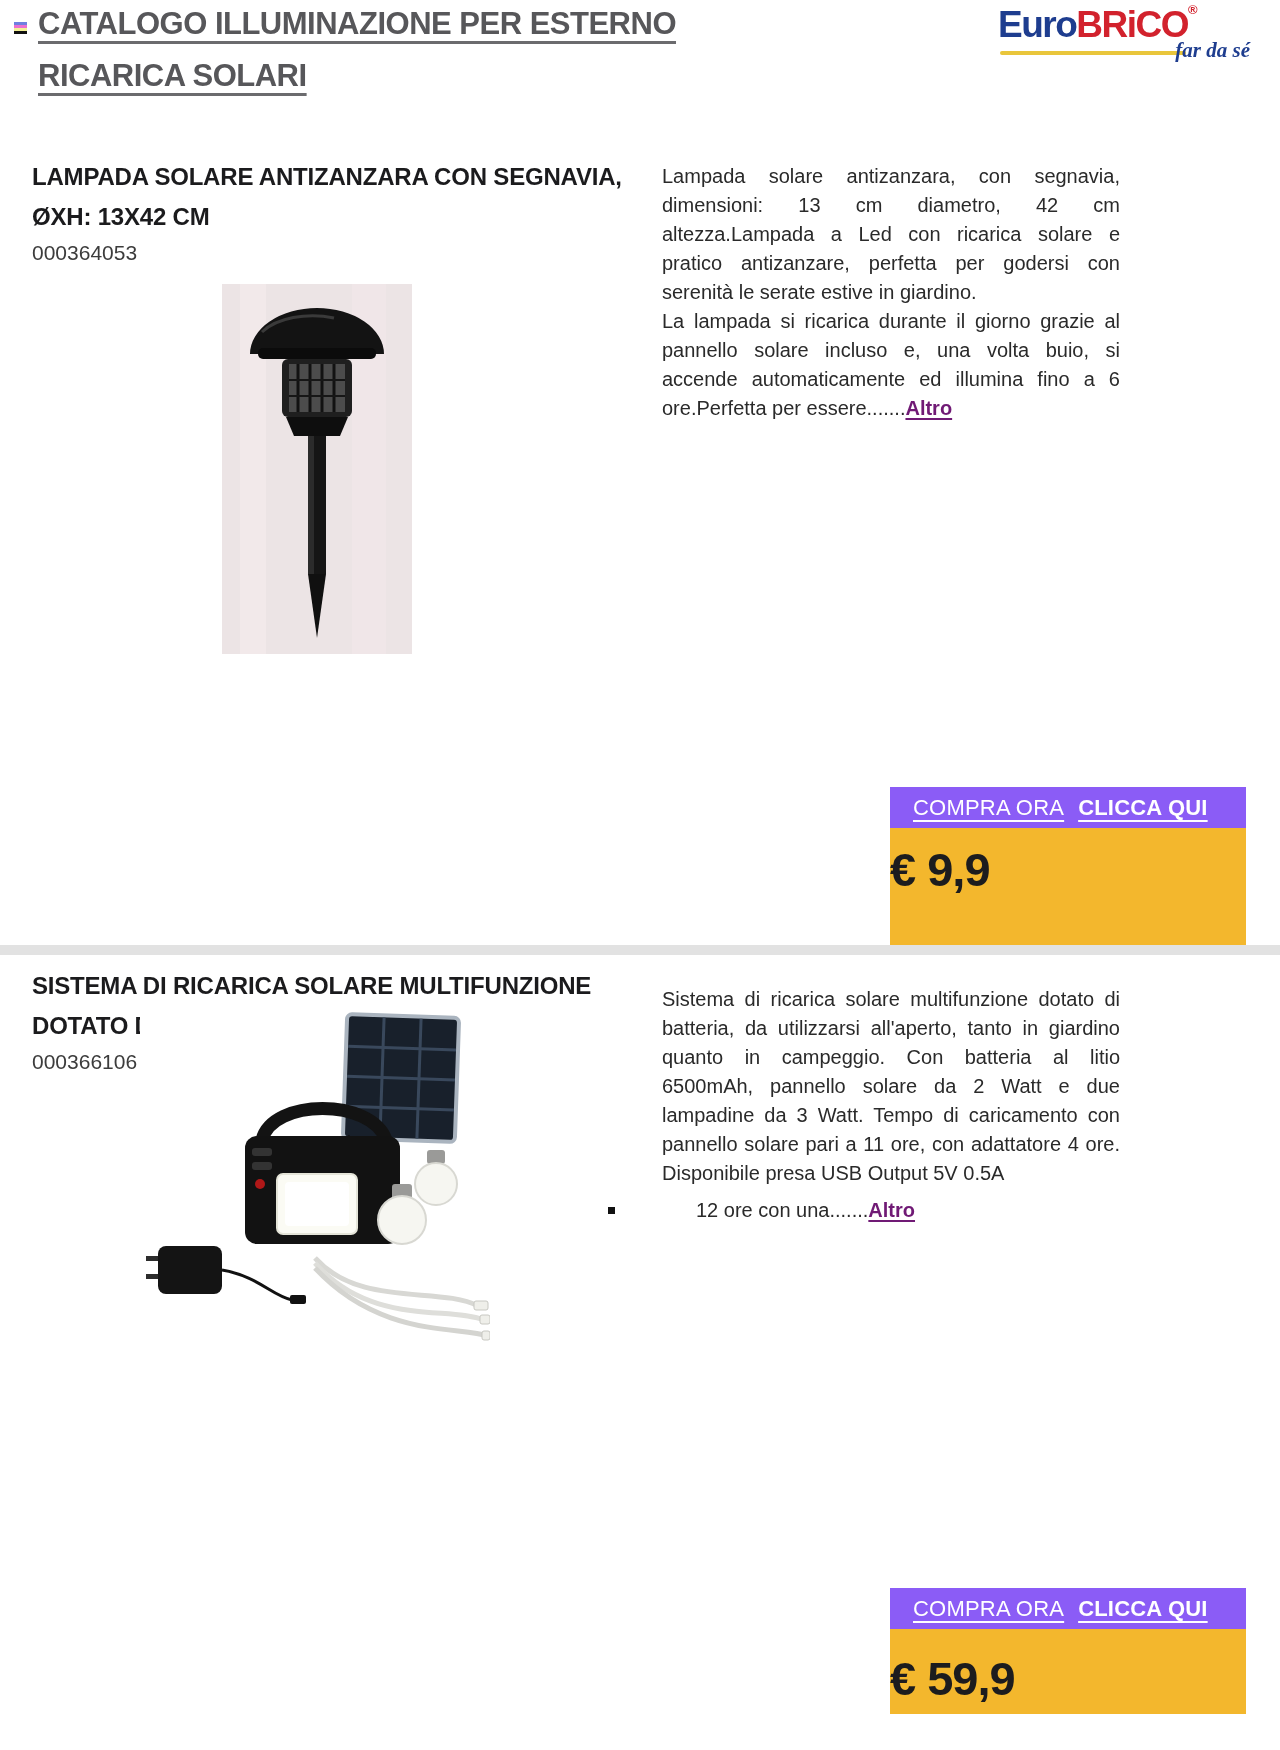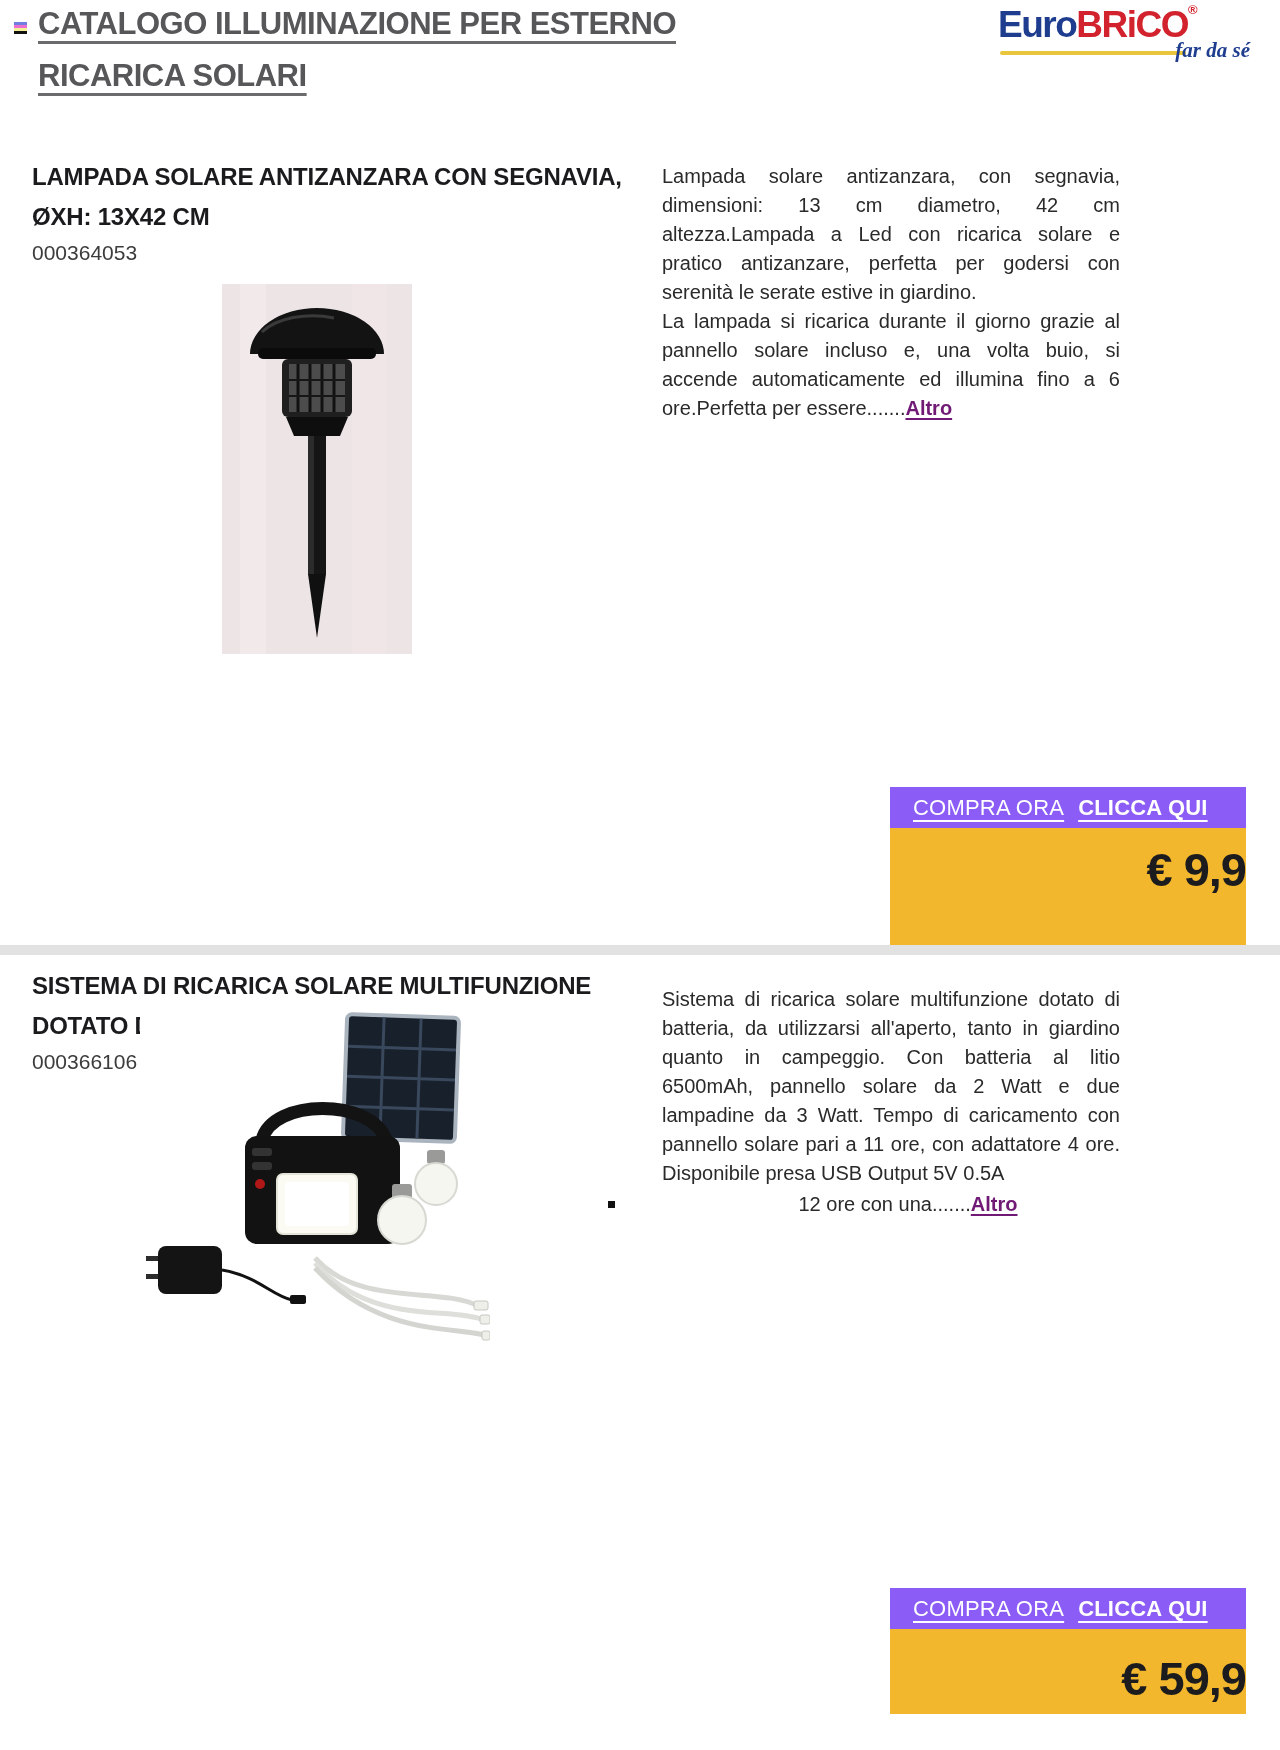--- a/index.html
+++ b/index.html
@@ -43,21 +43,21 @@
   .pcode { position:absolute; left:32px; color:#3c3c3c; font-size:21px; }
 
   
   .desc {
     position:absolute; left:662px; width:458px; color:#2a2a2a;
     font-size:20px; line-height:29px; text-align:justify;
   }
   .desc p { margin:0; }
   .altro-link { color:#701a75; font-weight:bold; text-decoration:underline; text-underline-offset:3px; cursor:pointer; }
   .autonomia { font-weight:bold; color:#111; text-align:left; }
-  .bullet-row { position:relative; margin-left:-62px; padding-left:62px; text-align:center; margin-top:2px; }
+  .bullet-row { position:relative; margin-left:-62px; padding-left:62px; text-align:left; margin-top:8px; }
   .bullet-sq { position:absolute; left:8px; top:11px; width:7px; height:7px; background:#111; }
   .bullet-indent { padding-left:34px; display:inline-block; }
 
   
   .photo { position:absolute; }
   .photo1 { left:222px; top:284px; width:190px; height:370px; }
   .photo2 { left:140px; top:1008px; width:350px; height:338px; }
   .photo svg { display:block; width:100%; height:100%; }
 
   
@@ -68,27 +68,27 @@
   }
   .buybar .buy {
     font-weight:normal; text-decoration:underline; text-underline-offset:5px;
     text-decoration-thickness:2px; margin-right:14px;
   }
   .buybar .click {
     font-weight:bold; text-decoration:underline; text-underline-offset:5px;
     text-decoration-thickness:2px;
   }
   .pricebox {
-    background:#f3b72d; display:flex; align-items:flex-start; justify-content:flex-end;
+    background:#f3b72d; display:flex; align-items:flex-start; justify-content:flex-start;
   }
   .pricebox .price { font-size:47px; font-weight:bold; color:#1c1c1e; letter-spacing:-1px; }
   .buybox1 { top:787px; }
   .buybox1 .pricebox { height:121px; padding-top:14px; }
   .buybox2 { top:1588px; }
-  .buybox2 .pricebox { height:85px; padding-top:22px;padding-left:8px; }
+  .buybox2 .pricebox { height:85px; padding-top:22px; }
 
   .divider { position:absolute; left:0; top:945px; width:1280px; height:10px; background:#e2e2e2; }
 </style>
 </head>
 <body>
 
 <div class="page">
 
   <div class="stripes">
     <div class="s1"></div>

